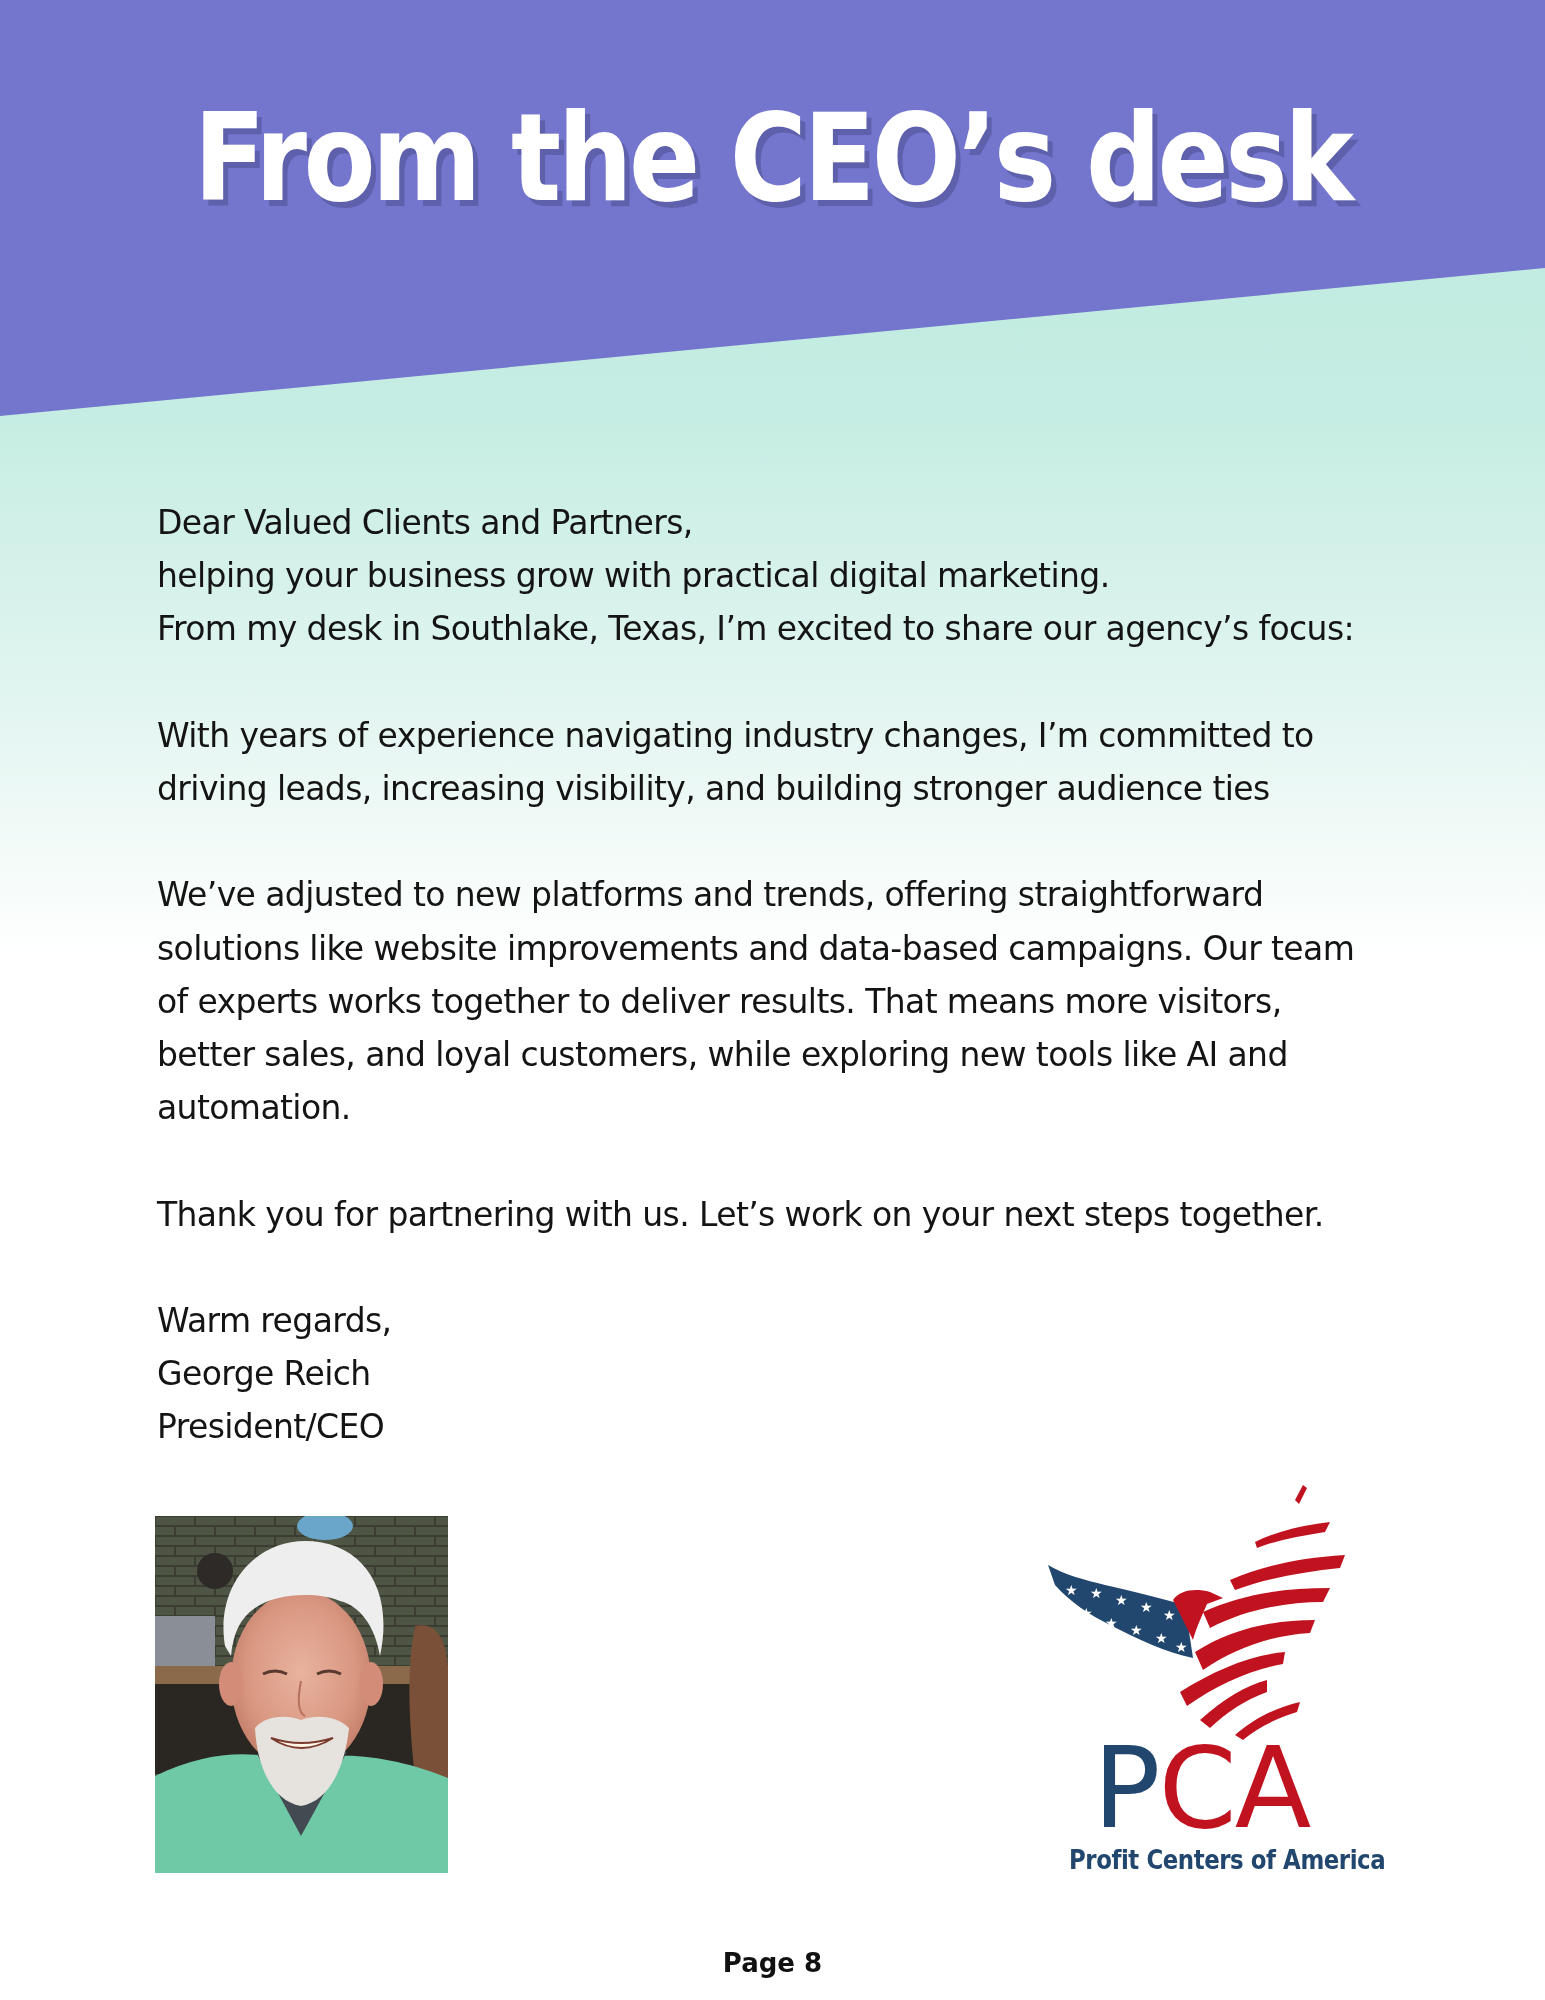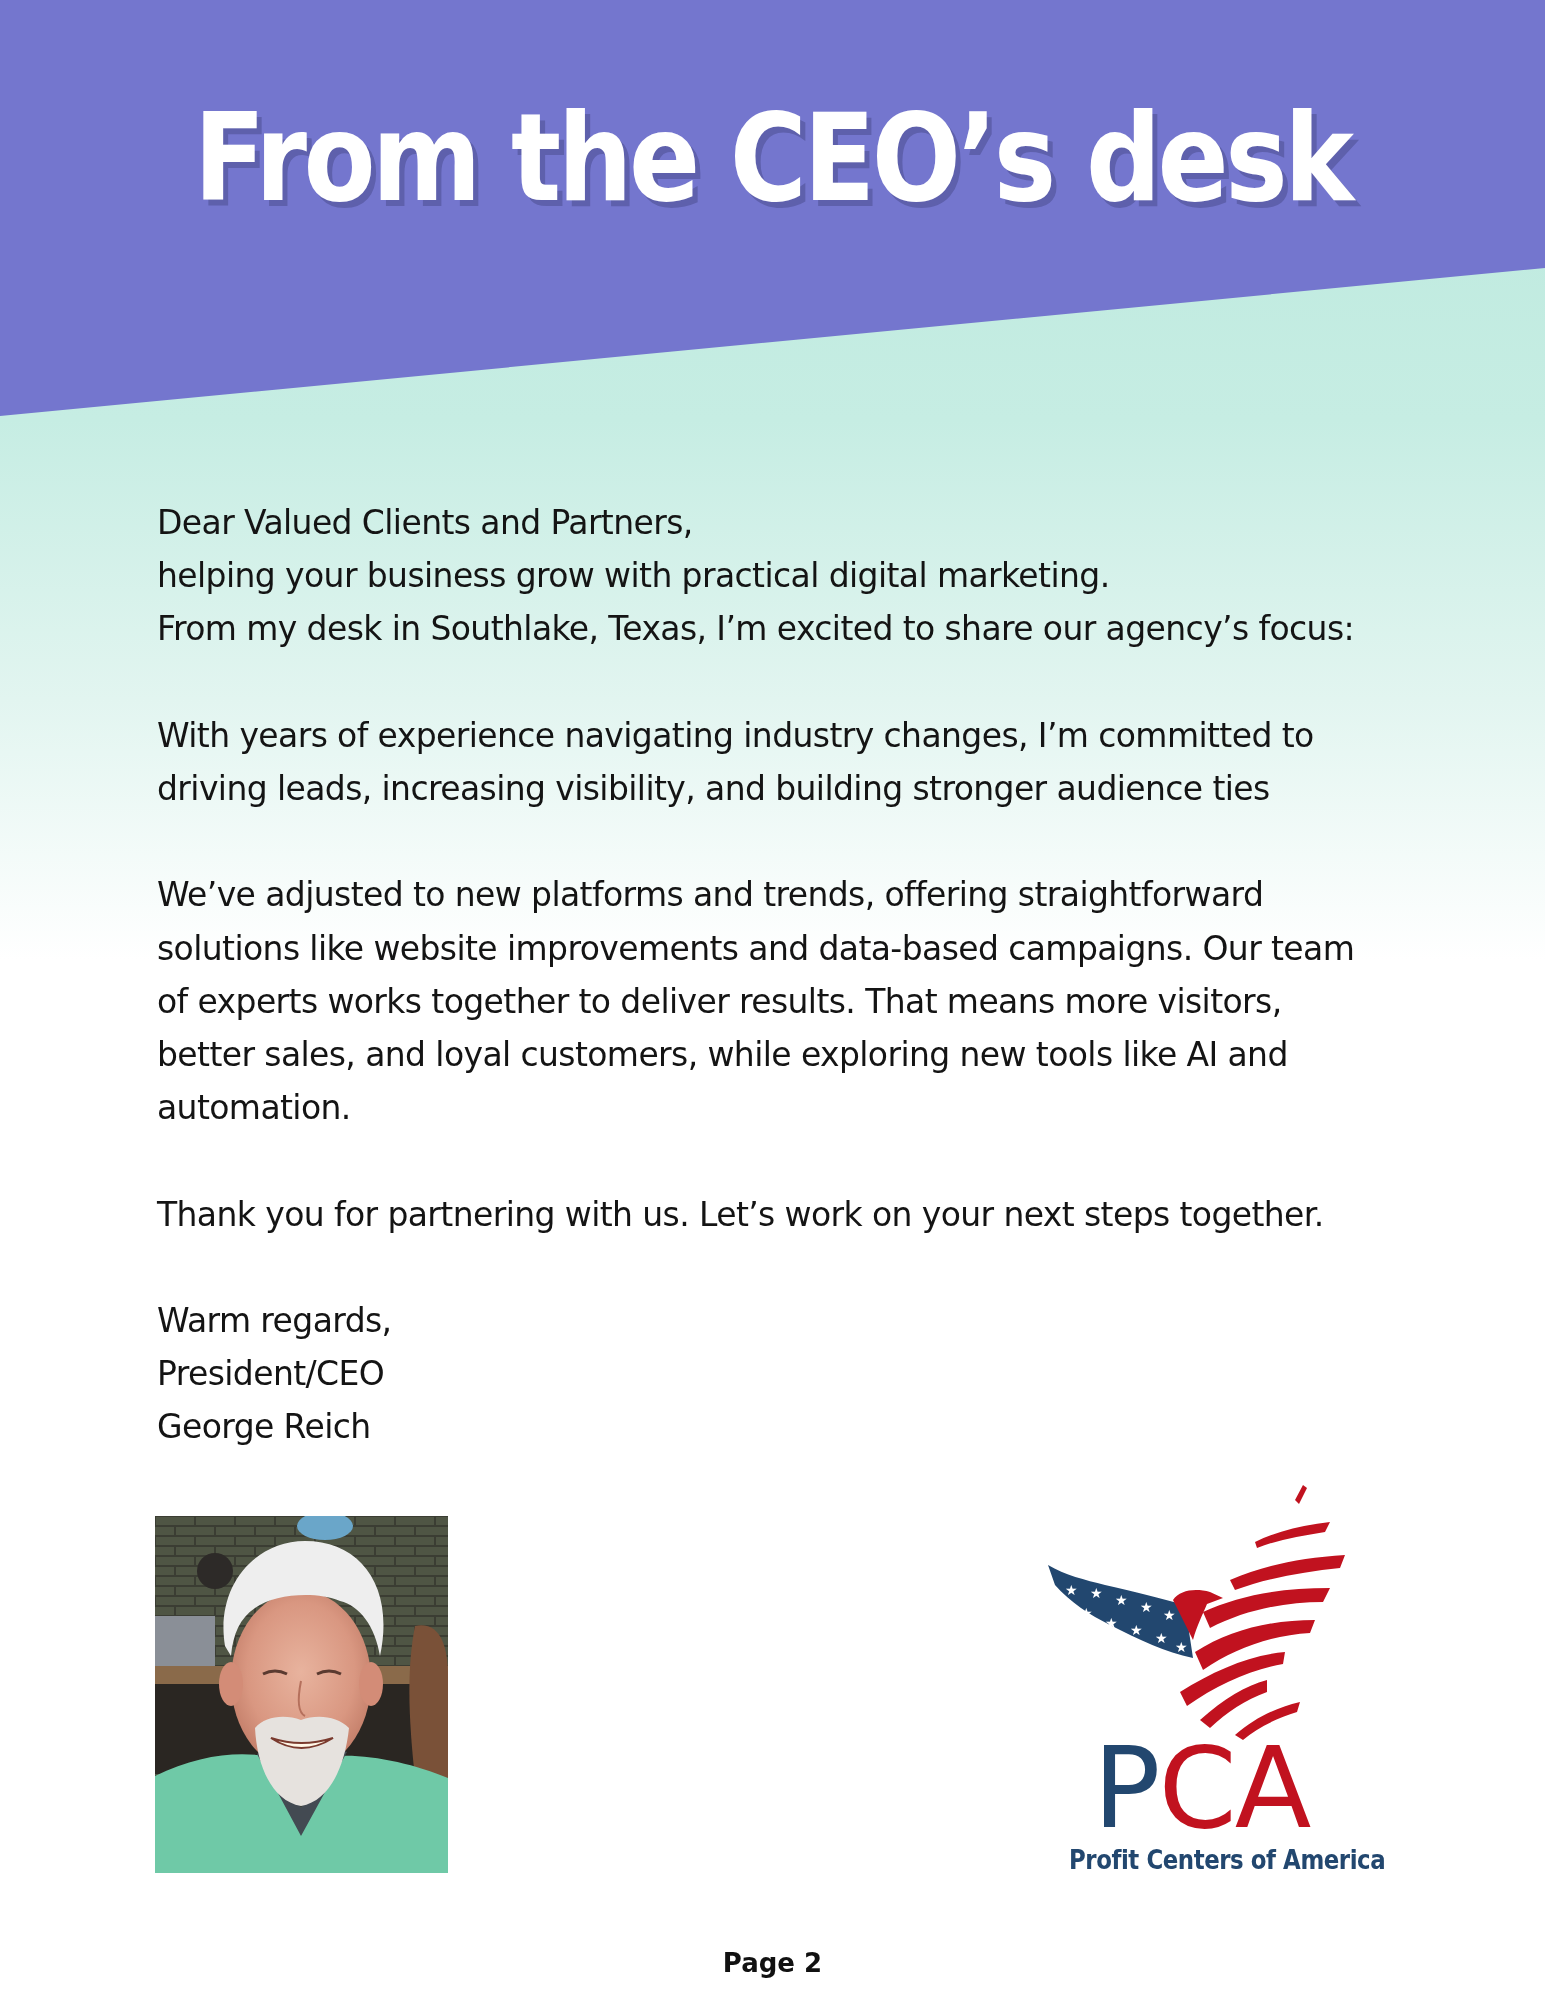--- a/index.html
+++ b/index.html
@@ -110,22 +110,22 @@
   </div>
   <div class="gap"></div>
 
   <div>
     <p>Thank you for partnering with us. Let’s work on your next steps together.</p>
   </div>
   <div class="gap"></div>
 
   <div>
     <p>Warm regards,</p>
+    <p>George Reich</p>
     <p>President/CEO</p>
-    <p>George Reich</p>
   </div>
 </div>
 
 <div class="photo">
   <svg width="293" height="357" viewBox="0 0 293 357">
     <defs>
       <pattern id="bricks" width="40" height="20" patternUnits="userSpaceOnUse">
         <rect width="40" height="20" fill="#3b3d33"></rect>
         <rect x="1" y="1" width="38" height="8" fill="#4f5544"></rect>
         <rect x="-19" y="11" width="38" height="8" fill="#4f5544"></rect>
@@ -198,13 +198,13 @@
     <path d="M135,212 C170,190 205,175 240,172 L238,184 C205,190 172,205 142,226 Z" fill="#c1121f"></path>
     <path d="M155,240 C180,218 200,206 222,200 L222,212 C200,220 182,232 165,248 Z" fill="#c1121f"></path>
     <path d="M190,255 C210,238 230,228 255,222 L252,232 C232,238 212,248 198,260 Z" fill="#c1121f"></path>
   </svg>
   <div class="logo-letters">
     <span class="p">P</span><span class="ca">CA</span>
   </div>
   <div class="logo-tagline">Profit Centers of America</div>
 </div>
 
-<div class="page-number">Page 2</div>
+<div class="page-number">Page 8</div>
 
 </body></html>

